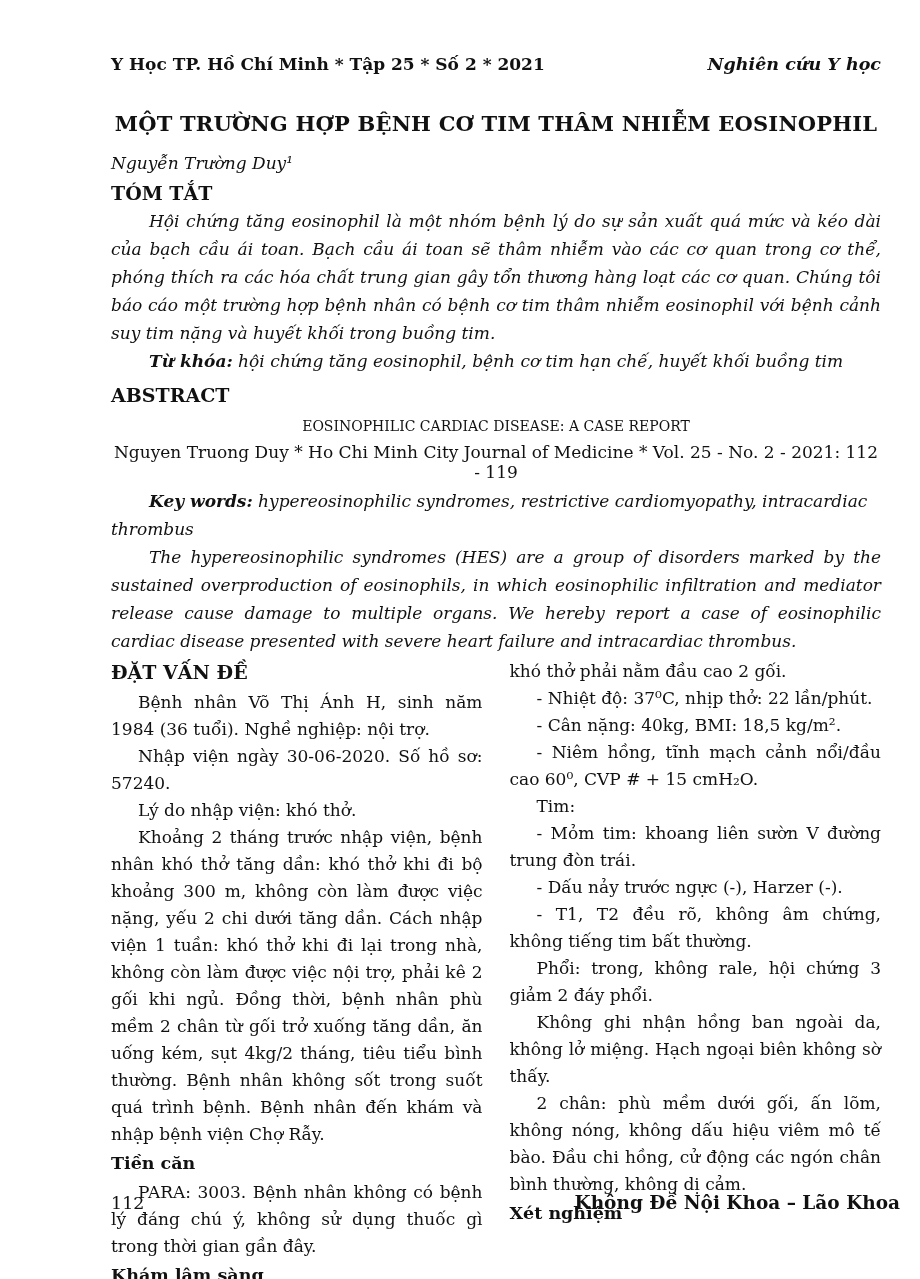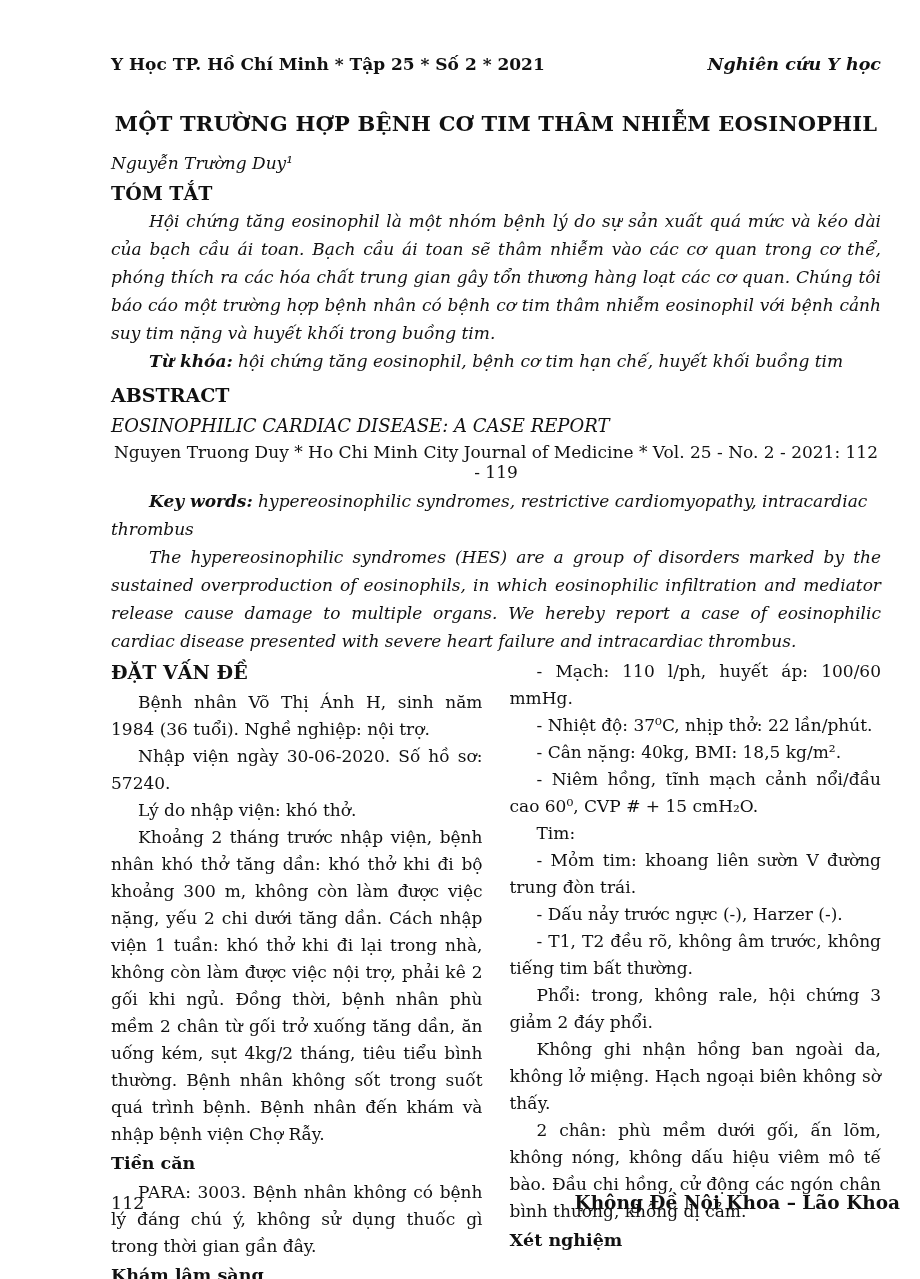--- a/index.html
+++ b/index.html
@@ -30,21 +30,21 @@
   .sec-head { font-weight: bold; font-size: 19px; margin: 9px 0 3px 0; }
 
   .just { text-align: justify; }
   .ital { font-style: italic; }
   .body-para {
     font-size: 17px; line-height: 28px; margin: 0;
     text-indent: 38px;
   }
   .kw-label { font-weight: bold; font-style: italic; }
 
-  .abs-subtitle { font-style: italic; font-size: 18px; margin: 7px 0 2px 0; line-height: 26px; }
+  .abs-subtitle { text-align: center; font-size: 14px; margin: 7px 0 2px 0; line-height: 26px; }
   .abs-citation { text-align: center; font-size: 17px; margin: 3px 0 5px 0; line-height: 20px; }
 
   
   .columns { display: flex; gap: 27px; margin-top: 3px; }
   .col { width: 372px; font-size: 17px; line-height: 27px; }
   .col p { margin: 0; text-indent: 27px; text-align: justify; }
   .col p.noindent { text-indent: 0; }
   .col .h1 { font-weight: bold; font-size: 19px; margin: 1px 0 3px 0; }
   .col .h2 { font-weight: bold; font-size: 17.5px; margin: 2px 0 2px 0; }
 
@@ -85,28 +85,28 @@
       <p>Bệnh nhân Võ Thị Ánh H, sinh năm 1984 (36 tuổi). Nghề nghiệp: nội trợ.</p>
       <p>Nhập viện ngày 30-06-2020. Số hồ sơ: 57240.</p>
       <p>Lý do nhập viện: khó thở.</p>
       <p>Khoảng 2 tháng trước nhập viện, bệnh nhân khó thở tăng dần: khó thở khi đi bộ khoảng 300 m, không còn làm được việc nặng, yếu 2 chi dưới tăng dần. Cách nhập viện 1 tuần: khó thở khi đi lại trong nhà, không còn làm được việc nội trợ, phải kê 2 gối khi ngủ. Đồng thời, bệnh nhân phù mềm 2 chân từ gối trở xuống tăng dần, ăn uống kém, sụt 4kg/2 tháng, tiêu tiểu bình thường. Bệnh nhân không sốt trong suốt quá trình bệnh. Bệnh nhân đến khám và nhập bệnh viện Chợ Rẫy.</p>
       <div class="h2">Tiền căn</div>
       <p>PARA: 3003. Bệnh nhân không có bệnh lý đáng chú ý, không sử dụng thuốc gì trong thời gian gần đây.</p>
       <div class="h2">Khám lâm sàng</div>
 
     </div>
     <div class="col">
-      <p>- Mạch: 110 l/ph, huyết áp: 100/60 mmHg.</p>
+      <p class="noindent">khó thở phải nằm đầu cao 2 gối.</p>
       <p>- Nhiệt độ: 37⁰C, nhịp thở: 22 lần/phút.</p>
       <p>- Cân nặng: 40kg, BMI: 18,5 kg/m².</p>
       <p>- Niêm hồng, tĩnh mạch cảnh nổi/đầu cao 60⁰, CVP # + 15 cmH₂O.</p>
       <p>Tim:</p>
       <p>- Mỏm tim: khoang liên sườn V đường trung đòn trái.</p>
       <p>- Dấu nảy trước ngực (-), Harzer (-).</p>
-      <p>- T1, T2 đều rõ, không âm trước, không tiếng tim bất thường.</p>
+      <p>- T1, T2 đều rõ, không âm chứng, không tiếng tim bất thường.</p>
       <p>Phổi: trong, không rale, hội chứng 3 giảm 2 đáy phổi.</p>
       <p>Không ghi nhận hồng ban ngoài da, không lở miệng. Hạch ngoại biên không sờ thấy.</p>
       <p>2 chân: phù mềm dưới gối, ấn lõm, không nóng, không dấu hiệu viêm mô tế bào. Đầu chi hồng, cử động các ngón chân bình thường, không dị cảm.</p>
       <div class="h2">Xét nghiệm</div>
 
     </div>
   </div>
 
   <div class="footer">
     <span class="pageno">112</span>

